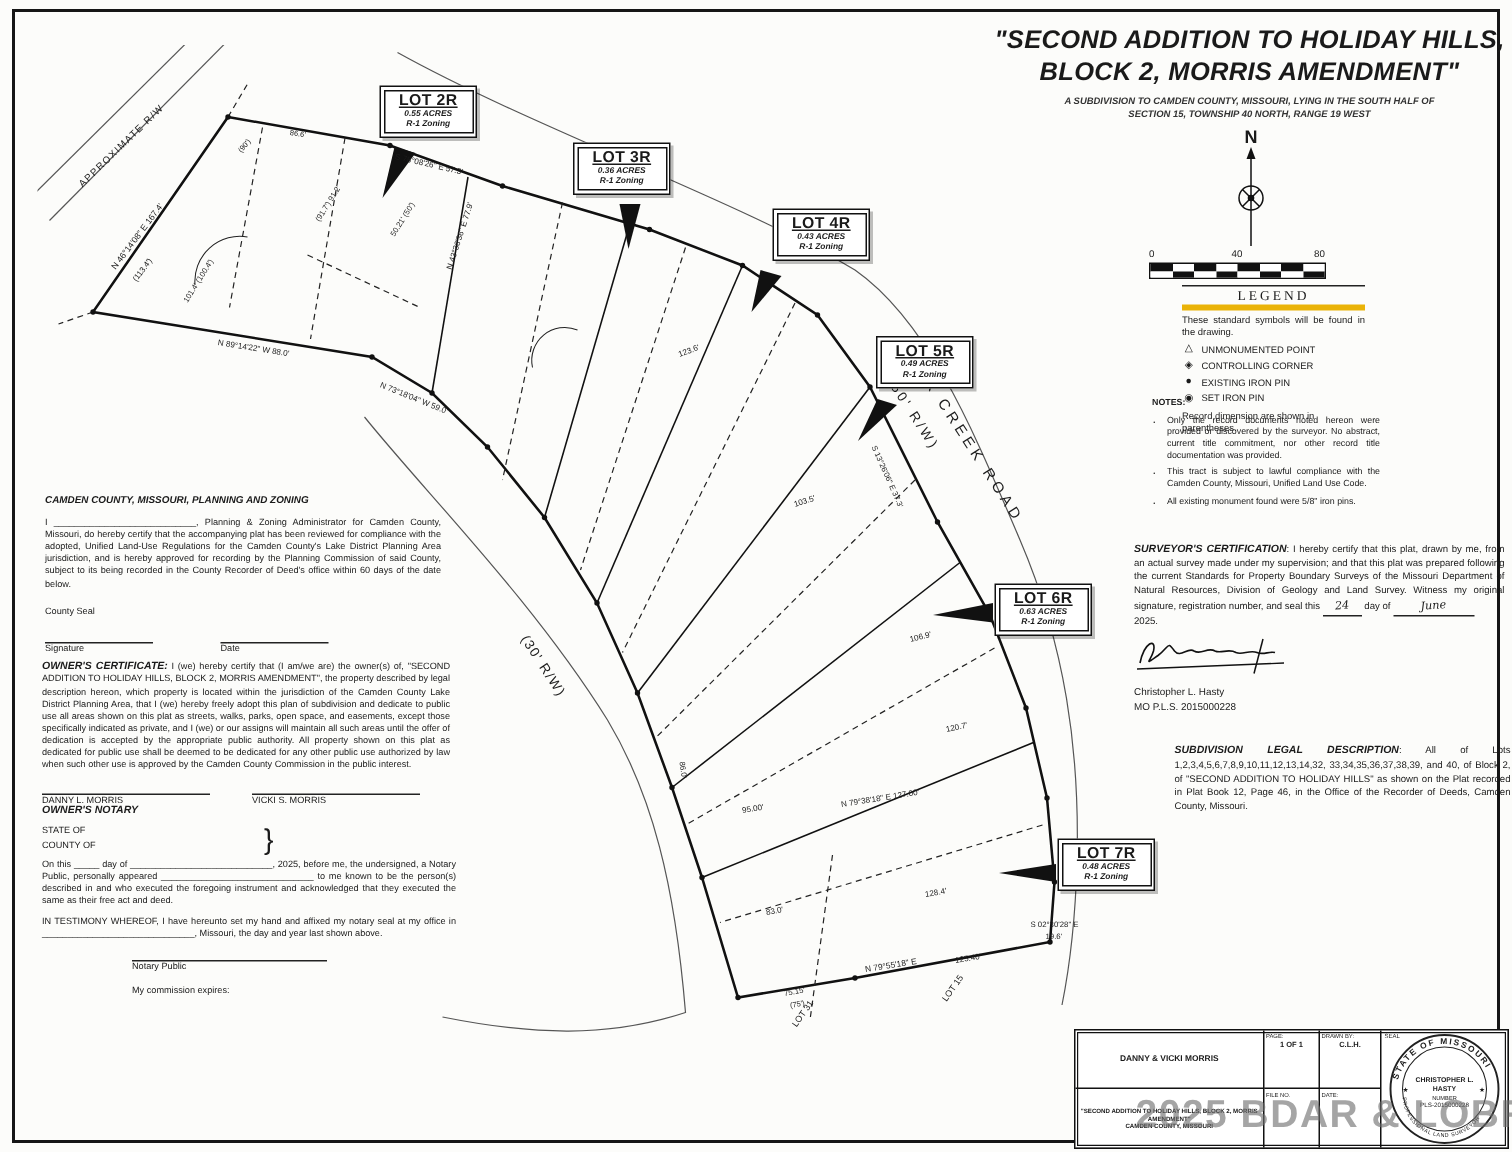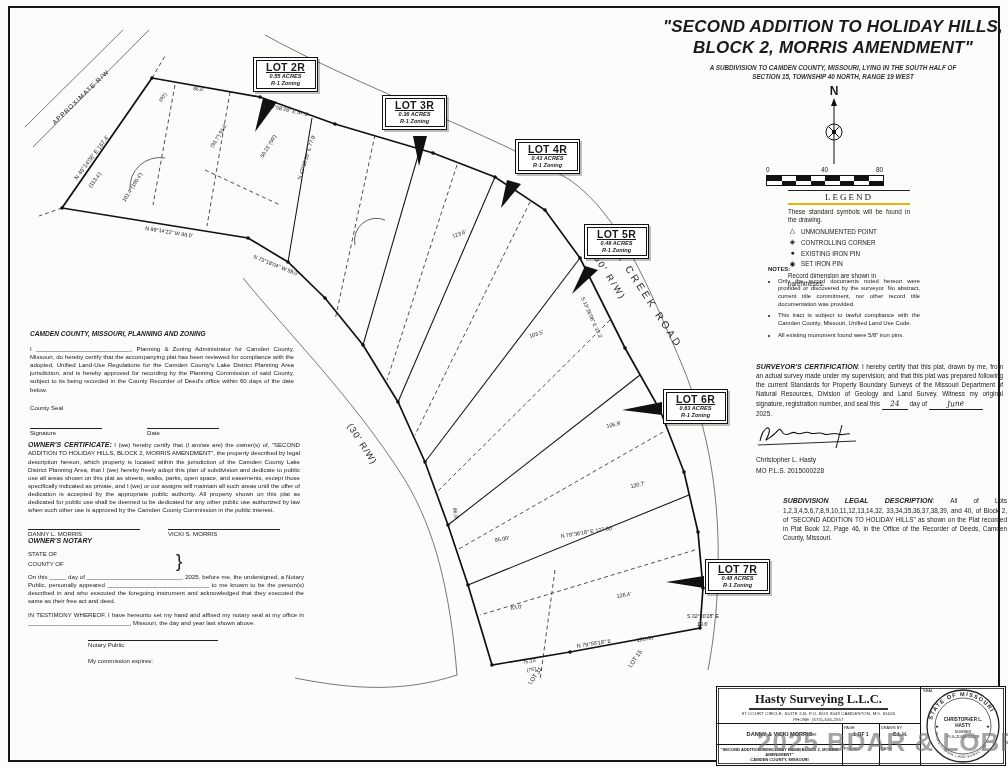--- a/index.html
+++ b/index.html
@@ -15,21 +15,21 @@
   
   #scalebar{left:766px;top:166px;width:118px;}
   .sb-labels{position:relative;height:9px;font-size:6.5px;}
   .sb-labels span{position:absolute;top:0;}
   .sb-bar{border:1px solid #111;height:9px;display:flex;flex-direction:column;}
   .sb-row{display:flex;flex:1;}
   .sb-row div{flex:1;}
   .b{background:#111;} .w{background:#fff;}
   
   #legend{left:788px;top:190px;width:122px;font-size:6.3px;}
-  #legend .lg-title{text-align:center;font-size:9px;letter-spacing:2px;border-top:1px solid #222;border-bottom:2px solid #eab308;padding:1px 0;margin-bottom:3px;font-family:"Liberation Serif",serif;}
+  #legend .lg-title{text-align:center;font-size:9px;letter-spacing:2px;border-top:1px solid #222;border-bottom:4px solid #eab308;padding:1px 0;margin-bottom:3px;font-family:"Liberation Serif",serif;}
   #legend .lg-intro{text-align:justify;line-height:1.3;margin-bottom:2px;}
   .lg-item{display:flex;align-items:center;gap:4px;line-height:1.55;}
   .lg-sym{width:9px;text-align:center;font-size:7px;}
   .lg-foot{margin-top:2px;line-height:1.3;}
   
   #notes{left:768px;top:266px;width:152px;font-size:5.9px;line-height:1.3;}
   #notes .n-title{font-weight:bold;margin-bottom:4px;}
   #notes ul{margin:0;padding-left:10px;}
   #notes li{margin-bottom:4px;text-align:justify;}
   
@@ -377,25 +377,20 @@
     <div style="margin-top:6px;">IN TESTIMONY WHEREOF, I have hereunto set my hand and affixed my notary seal at my office in ______________________________, Missouri, the day and year last shown above.</div>
     <div style="margin:12px 0 0 60px;width:130px;">
       <div class="sigline" style="width:130px;"></div>
       <div>Notary Public</div>
       <div style="margin-top:8px;">My commission expires:</div>
     </div>
   </div>
 
   <div id="tb" class="abs">
     <div class="tb-left">
-      <div class="tb-co">
-        <div class="co">Hasty Surveying L.L.C.</div>
-        <div class="ad">87 COURT CIRCLE, SUITE 2-B, P.O. BOX 9049 CAMDENTON, MO. 65020</div>
-        <div class="ad">PHONE: (573)-346-2557</div>
-      </div>
       <div class="tb-grid">
         <div class="tb-cell tb-client">
             <span>DANNY &amp; VICKI MORRIS</span>
           </div>
         <div class="tb-cell">
           <div class="tb-lab">PAGE:</div>
           <div class="tb-val">1 OF 1</div>
         </div>
         <div class="tb-cell">
           <div class="tb-lab">DRAWN BY:</div>

